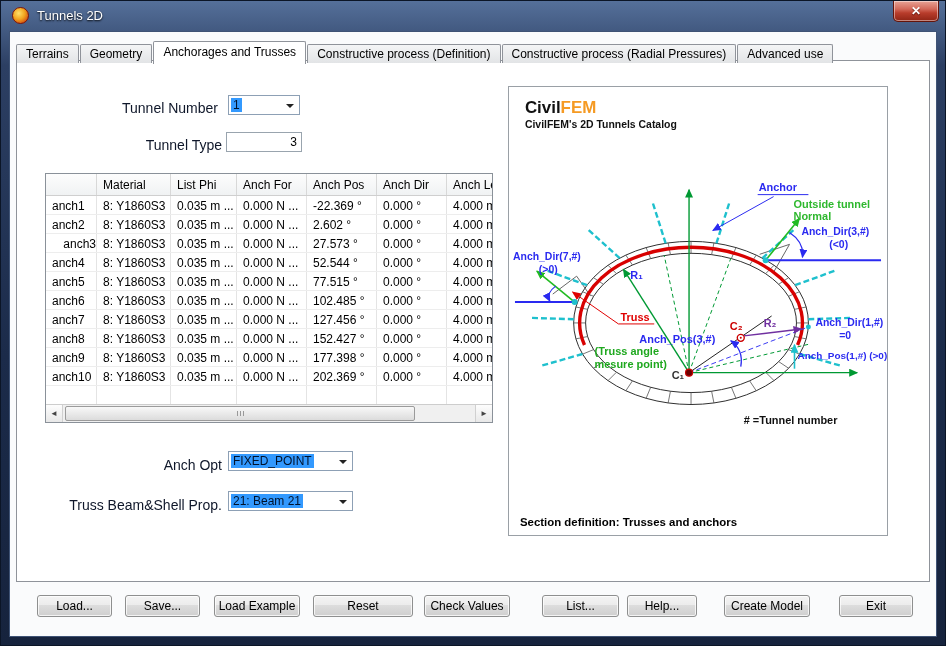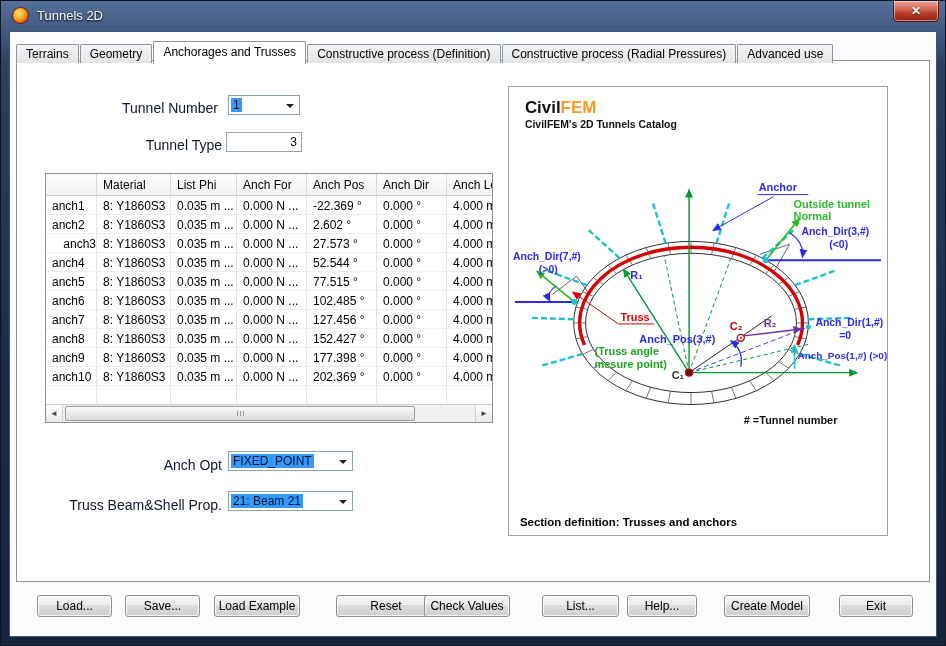--- a/index.html
+++ b/index.html
@@ -380,20 +380,20 @@
           <text x="222" y="244" class="dlab" fill="#cc0000">C₂</text>
           <text x="236" y="339" style="font-size:11px;font-weight:600" fill="#111"># =Tunnel number</text>
           <text x="11" y="441" style="font-size:11.5px;font-weight:bold" fill="#000">Section definition: Trusses and anchors</text>
         </svg>
       </div>
     </div>
 
     <div class="btn" style="left:27px;  width:75px;">Load...</div>
     <div class="btn" style="left:115px; width:75px;">Save...</div>
     <div class="btn" style="left:204px; width:86px;">Load Example</div>
-    <div class="btn" style="left:326px; width:100px;">Reset</div>
+    <div class="btn" style="left:303px; width:100px;">Reset</div>
     <div class="btn" style="left:414px; width:86px;">Check Values</div>
     <div class="btn" style="left:532px; width:77px;">List...</div>
     <div class="btn" style="left:617px; width:70px;">Help...</div>
     <div class="btn" style="left:714px; width:86px;">Create Model</div>
     <div class="btn" style="left:829px; width:74px;">Exit</div>
   </div>
 </div>
 
 </body></html>

